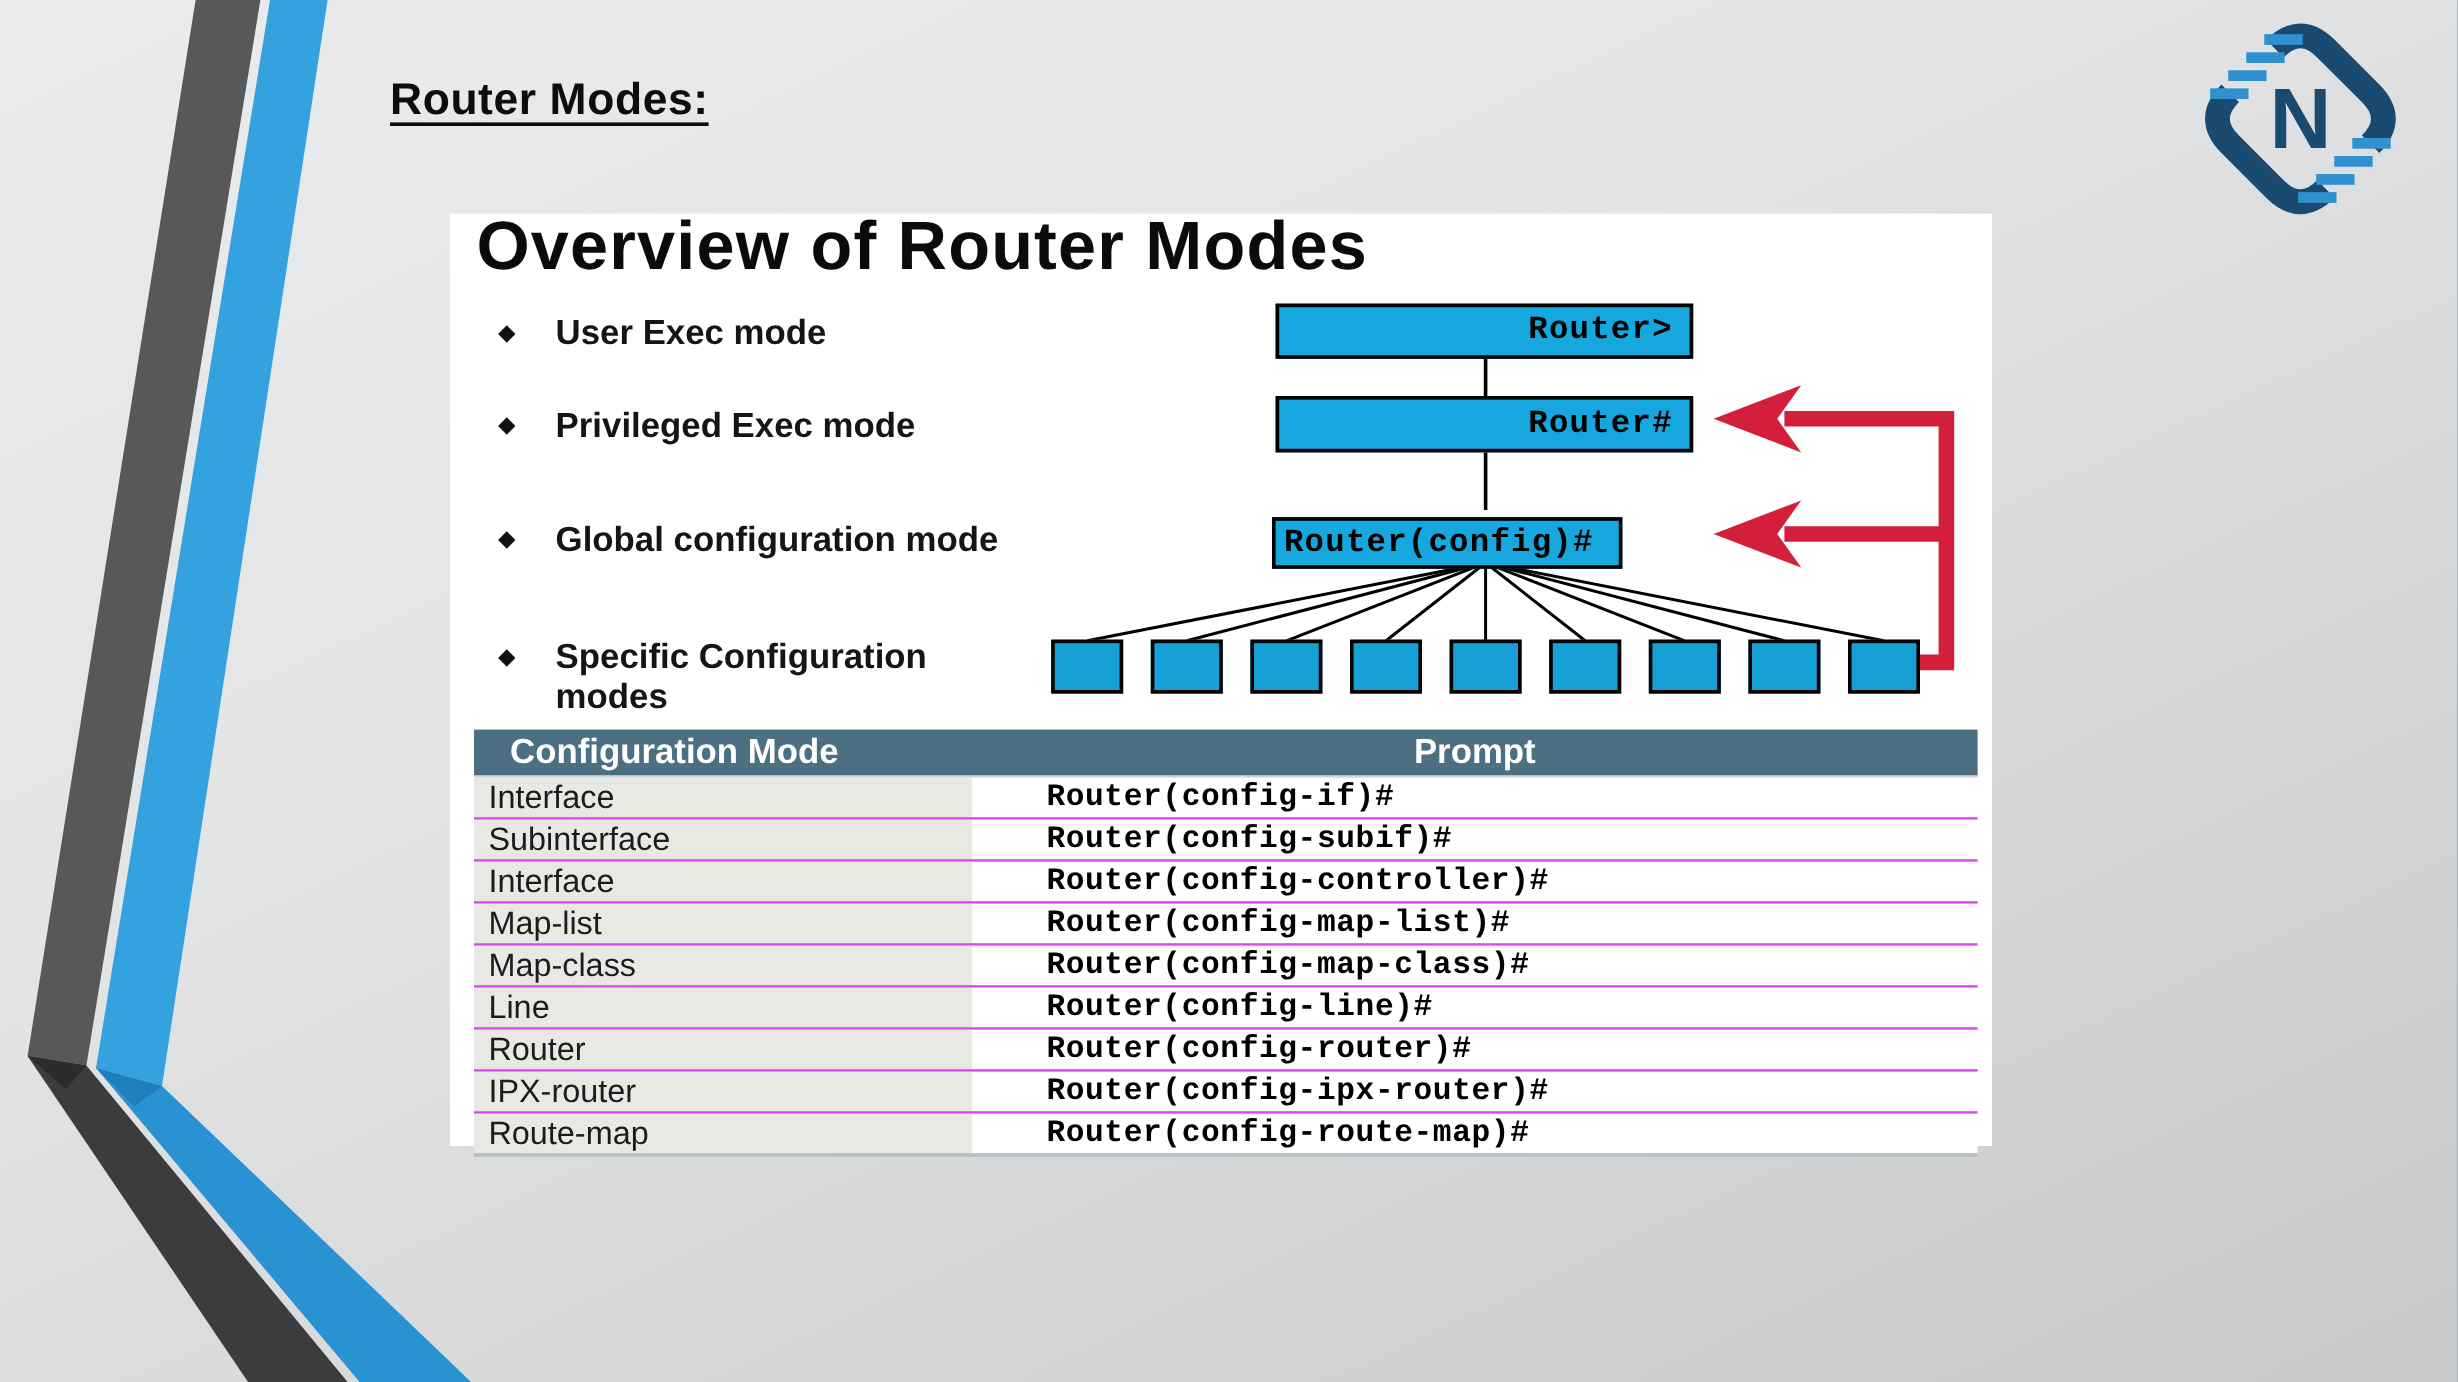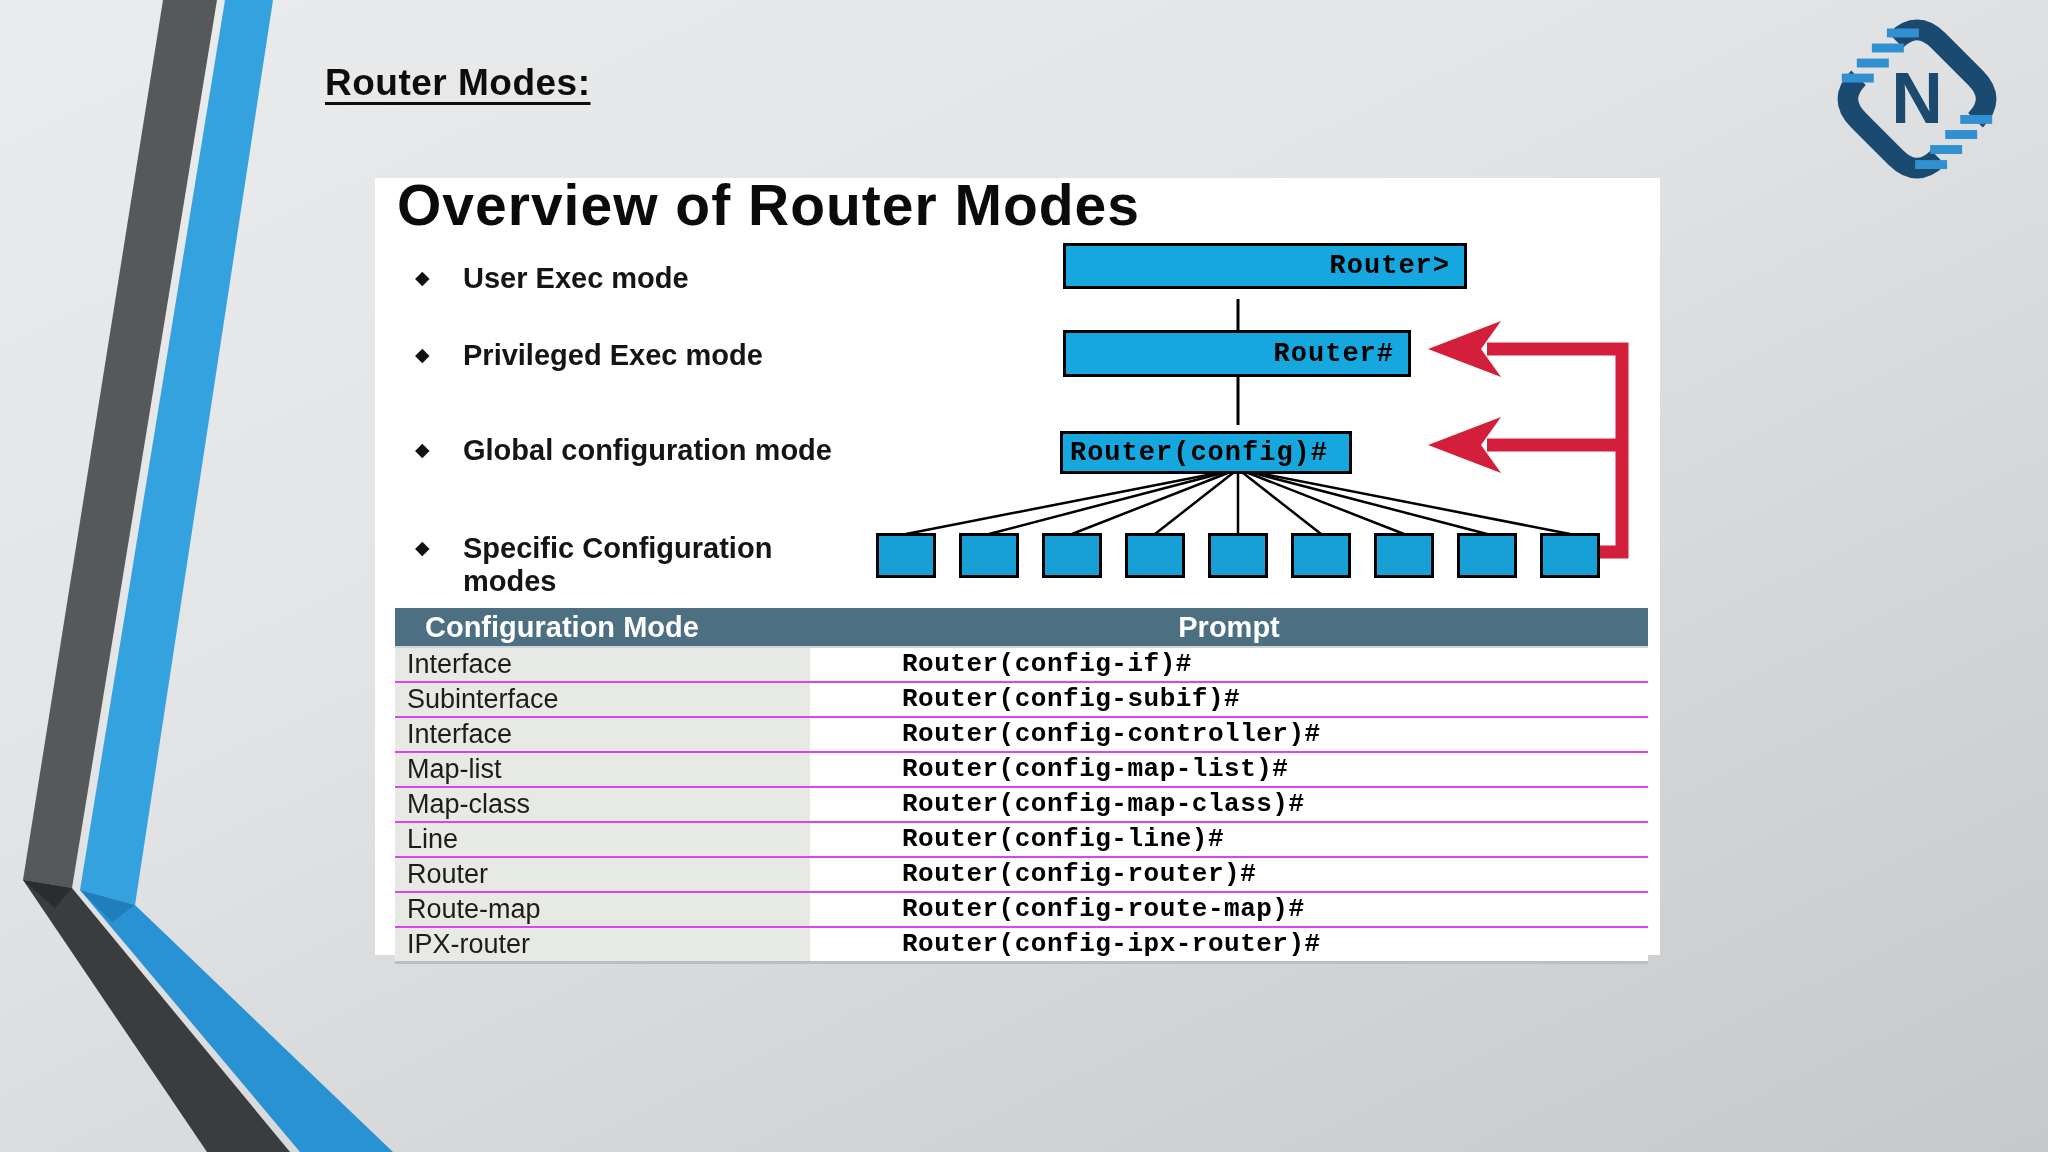--- a/index.html
+++ b/index.html
@@ -46,21 +46,21 @@
     background:#4c6f81;color:#ffffff;font-size:29px;font-weight:bold;
     height:38px;padding:0;line-height:38px;
   }
   .cfg-table th.h-mode{text-align:left;padding-left:30px;}
   .cfg-table th.h-prompt{text-align:center;}
   .cfg-table td{height:33px;padding:0;line-height:31px;overflow:hidden;}
   .cfg-table tbody tr{border-top:2px solid #d946ef;}
   .cfg-table tbody tr:first-child{border-top:2px solid #cfd4d6;margin-top:46px;}
   td.mode-cell{background:#e7e9e5;color:#1c1c1c;font-size:27px;padding-left:12px;}
   td.prompt-cell{background:#ffffff;color:#000;font-family:"Liberation Mono",monospace;
-    font-weight:bold;font-size:26px;padding-left:92px;letter-spacing:0.5px;}
+    font-weight:bold;font-size:26px;padding-left:62px;letter-spacing:0.5px;}
 </style>
 </head>
 <body>
 
 <div class="stage">
 
   <svg class="abs" style="left:0;top:0;" width="2048" height="1152" viewBox="0 0 2048 1152">
     <polygon points="163,0 217,0 72,888 23,880" fill="#57585a"></polygon>
     <polygon points="23,880 72,888 290,1152 207,1152" fill="#3b3c3e"></polygon>
     <polygon points="23,880 72,888 55,908" fill="#2b2c2e"></polygon>
@@ -128,21 +128,21 @@
       </g>
 
       <g>
         <path d="M 1112,171 L 1247,171 L 1247,374 L 1220,374" fill="none" stroke="#d31f3b" stroke-width="13"></path>
         <path d="M 1112,267 L 1253,267" fill="none" stroke="#d31f3b" stroke-width="13"></path>
         <polygon points="1053,171 1126,143 1106,171 1126,199" fill="#d31f3b"></polygon>
         <polygon points="1053,267 1126,239 1106,267 1126,295" fill="#d31f3b"></polygon>
       </g>
     </svg>
 
-    <div class="abs mode-box" style="left:688px;top:65px;width:404px;height:46px;">Router&gt;</div>
+    <div class="abs mode-box" style="left:688px;top:75px;width:348px;height:46px;">Router&gt;</div>
     <div class="abs mode-box" style="left:688px;top:152px;width:348px;height:47px;">Router#</div>
     <div class="abs mode-box" style="left:685px;top:253px;width:292px;height:43px;justify-content:center;">Router(config)#</div>
 
     <div class="abs mini-box" style="left:501px;top:355px;"></div>
     <div class="abs mini-box" style="left:584px;top:355px;"></div>
     <div class="abs mini-box" style="left:667px;top:355px;"></div>
     <div class="abs mini-box" style="left:750px;top:355px;"></div>
     <div class="abs mini-box" style="left:833px;top:355px;"></div>
     <div class="abs mini-box" style="left:916px;top:355px;"></div>
     <div class="abs mini-box" style="left:999px;top:355px;"></div>
@@ -183,23 +183,23 @@
         </tr>
         <tr>
           <td class="mode-cell">Line</td>
           <td class="prompt-cell">Router(config-line)#</td>
         </tr>
         <tr>
           <td class="mode-cell">Router</td>
           <td class="prompt-cell">Router(config-router)#</td>
         </tr>
         <tr>
+          <td class="mode-cell">IPX-router</td>
+          <td class="prompt-cell">Router(config-ipx-router)#</td>
+        </tr>
+        <tr>
           <td class="mode-cell">Route-map</td>
           <td class="prompt-cell">Router(config-route-map)#</td>
-        </tr>
-        <tr>
-          <td class="mode-cell">IPX-router</td>
-          <td class="prompt-cell">Router(config-ipx-router)#</td>
         </tr>
       </tbody>
     </table>
   </div>
 </div>
 
 </body></html>

